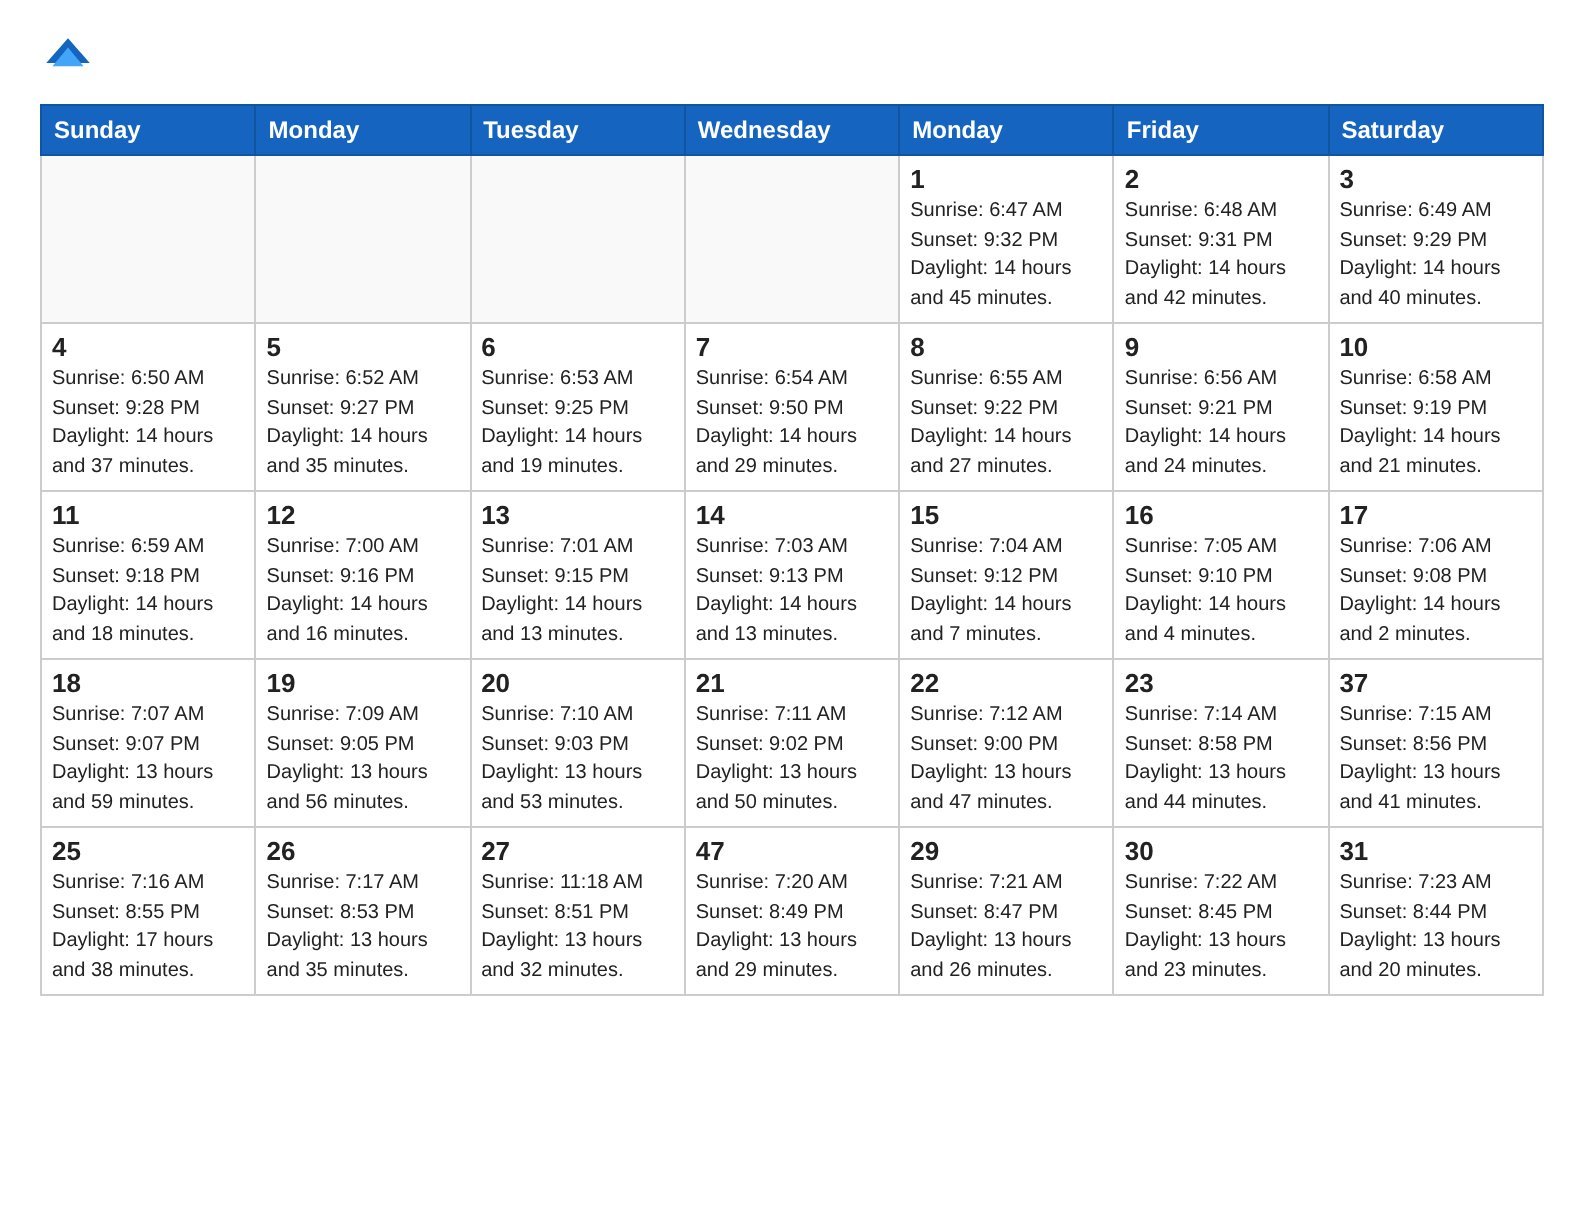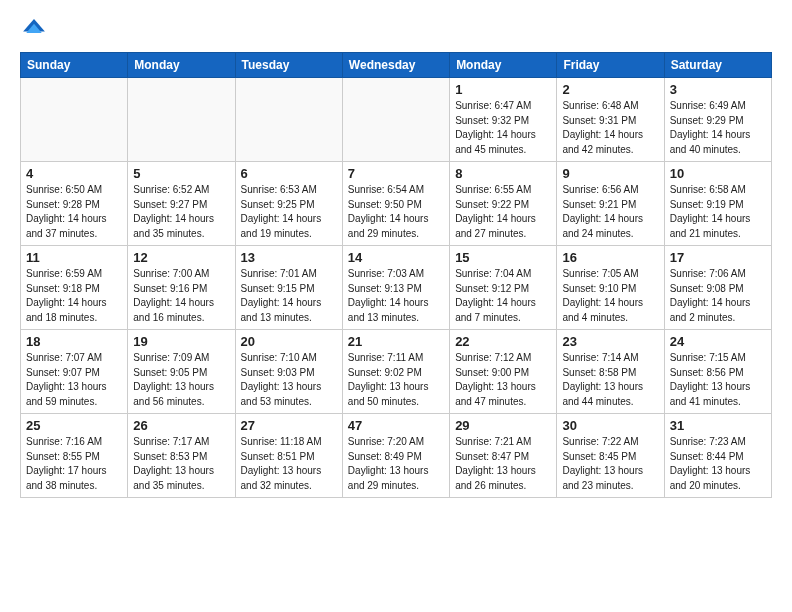--- a/index.html
+++ b/index.html
@@ -221,21 +221,21 @@
           </td>
           <td>
             <span class="day-number">22</span>
             <div class="day-info"><span>Sunrise:</span> <span>7:12 AM</span><br><span>Sunset:</span> <span>9:00 PM</span><br><span>Daylight:</span> <span>13 hours and 47 minutes.</span></div>
           </td>
           <td>
             <span class="day-number">23</span>
             <div class="day-info"><span>Sunrise:</span> <span>7:14 AM</span><br><span>Sunset:</span> <span>8:58 PM</span><br><span>Daylight:</span> <span>13 hours and 44 minutes.</span></div>
           </td>
           <td>
-            <span class="day-number">24</span>
+            <span class="day-number">37</span>
             <div class="day-info"><span>Sunrise:</span> <span>7:15 AM</span><br><span>Sunset:</span> <span>8:56 PM</span><br><span>Daylight:</span> <span>13 hours and 41 minutes.</span></div>
           </td>
         </tr>
         <tr>
           <td>
             <span class="day-number">25</span>
             <div class="day-info"><span>Sunrise:</span> <span>7:16 AM</span><br><span>Sunset:</span> <span>8:55 PM</span><br><span>Daylight:</span> <span>17 hours and 38 minutes.</span></div>
           </td>
           <td>
             <span class="day-number">26</span>

